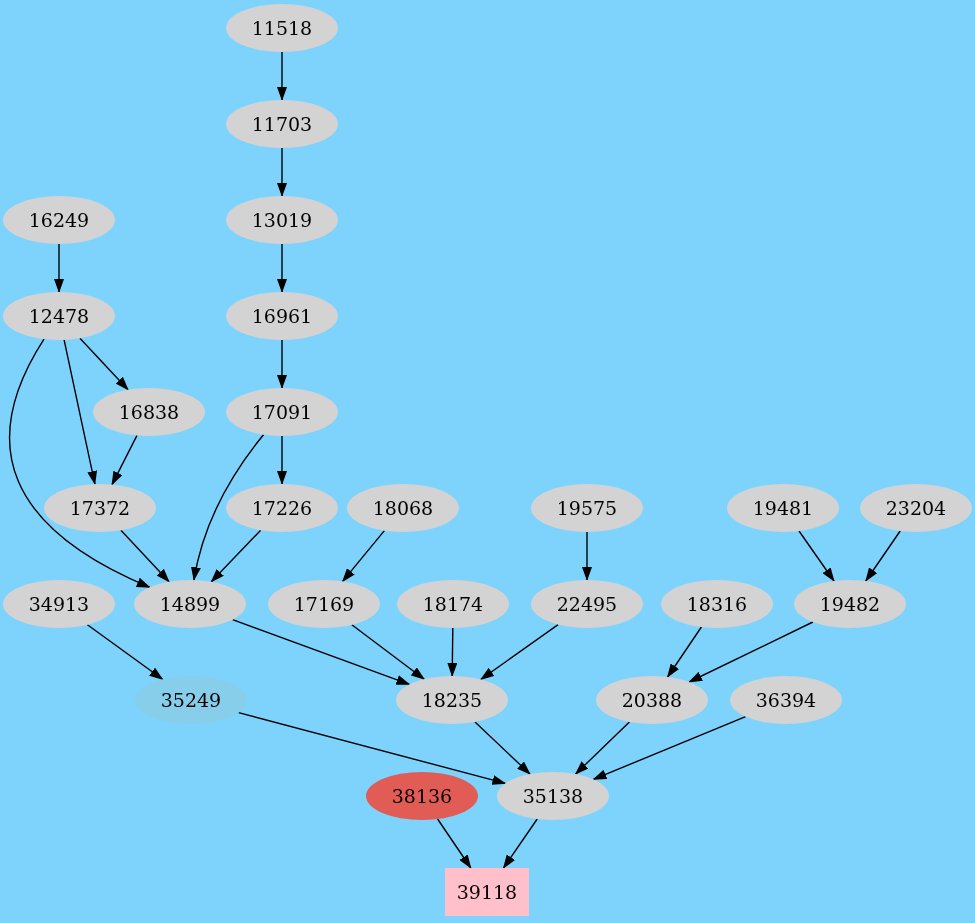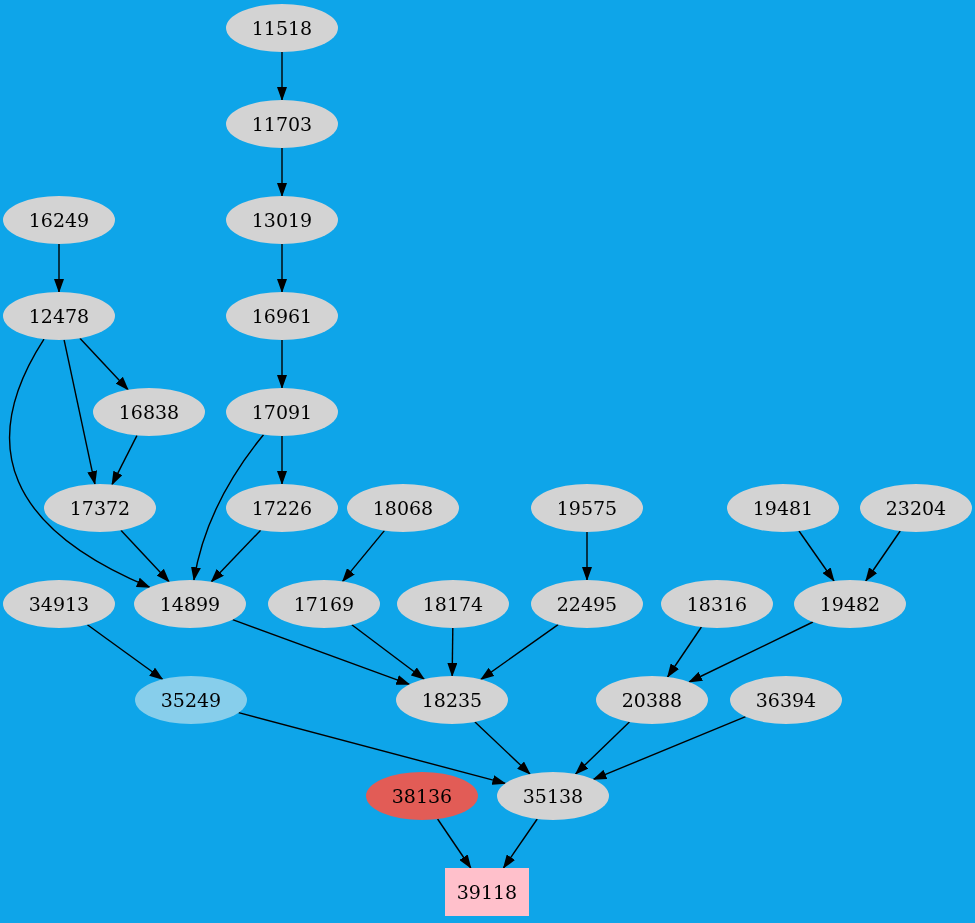--- a/index.html
+++ b/index.html
@@ -5,21 +5,21 @@
   html, body {
     margin: 0;
     padding: 0;
     background: #ffffff;
     font-family: "DejaVu Serif", serif;
   }
   .canvas {
     position: relative;
     width: 975px;
     height: 923px;
-    background: #0ea5e9;
+    background: #7dd3fc;
     overflow: hidden;
   }
   svg { display: block; }
   .edge {
     fill: none;
     stroke: #000000;
     stroke-width: 1.4;
   }
   .node-shape { stroke: none; }
   .node-label {

